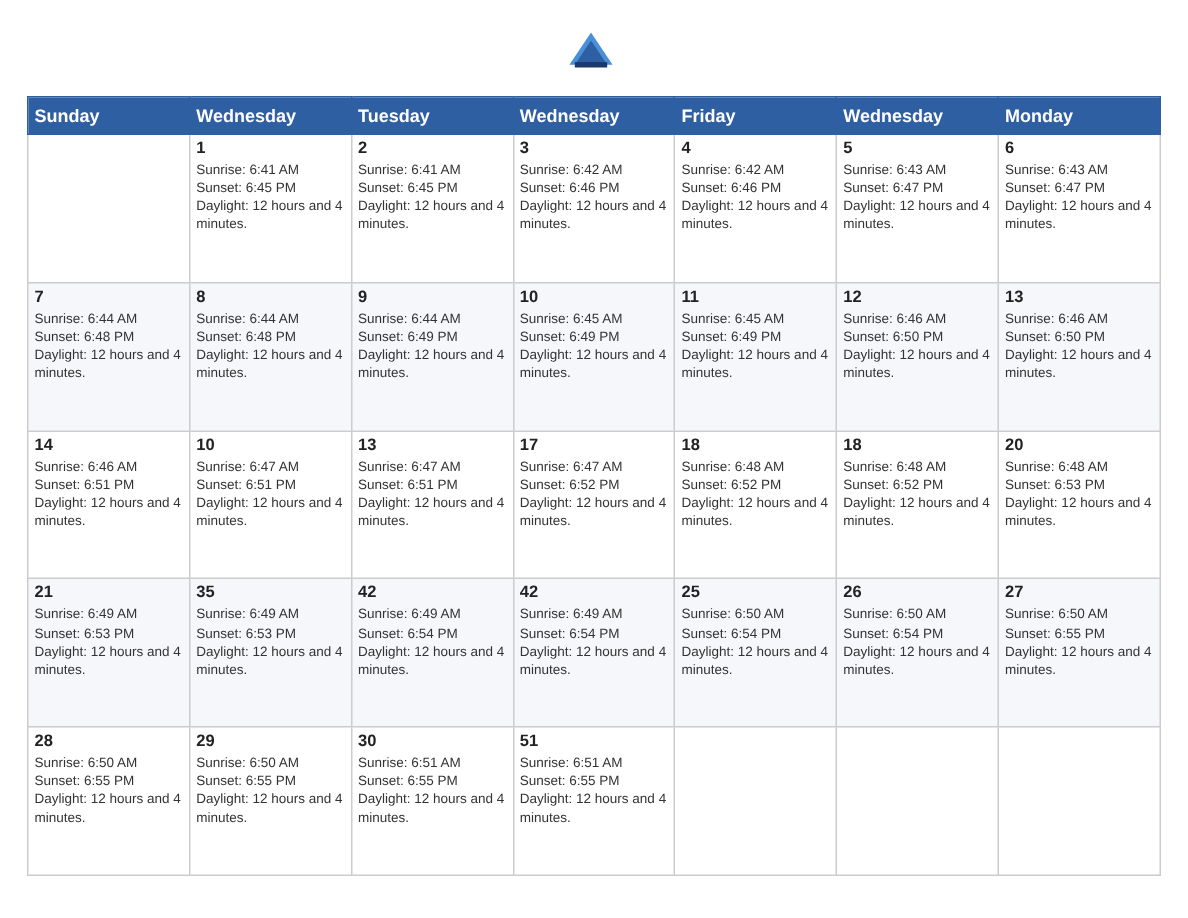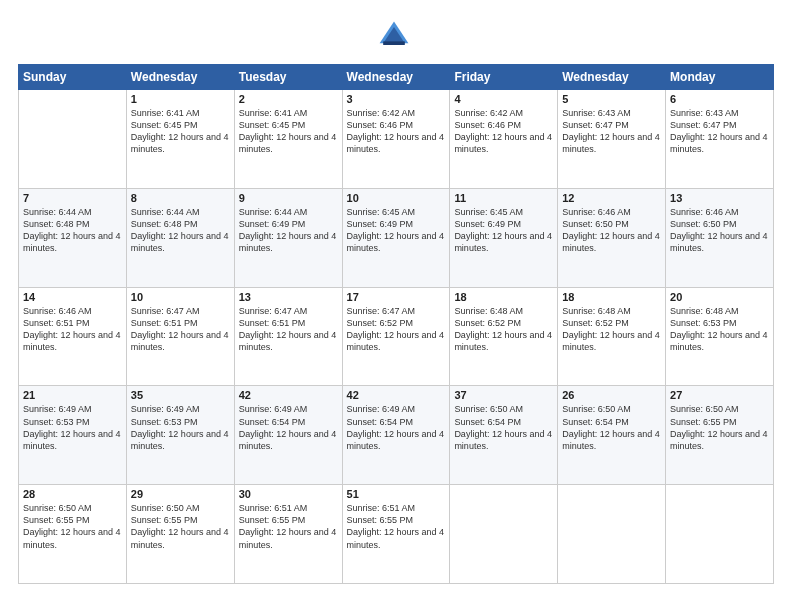--- a/index.html
+++ b/index.html
@@ -279,21 +279,21 @@
 Sunset: 6:54 PM
 Daylight: 12 hours and 4 minutes.</div>
           </td>
           <td>
             <span class="day-num">42</span>
             <div class="cell-info" style="white-space: pre-line;">Sunrise: 6:49 AM
 Sunset: 6:54 PM
 Daylight: 12 hours and 4 minutes.</div>
           </td>
           <td>
-            <span class="day-num">37</span>
+            <span class="day-num">25</span>
             <div class="cell-info" style="white-space: pre-line;">Sunrise: 6:50 AM
 Sunset: 6:54 PM
 Daylight: 12 hours and 4 minutes.</div>
           </td>
           <td>
             <span class="day-num">26</span>
             <div class="cell-info" style="white-space: pre-line;">Sunrise: 6:50 AM
 Sunset: 6:54 PM
 Daylight: 12 hours and 4 minutes.</div>
           </td>

